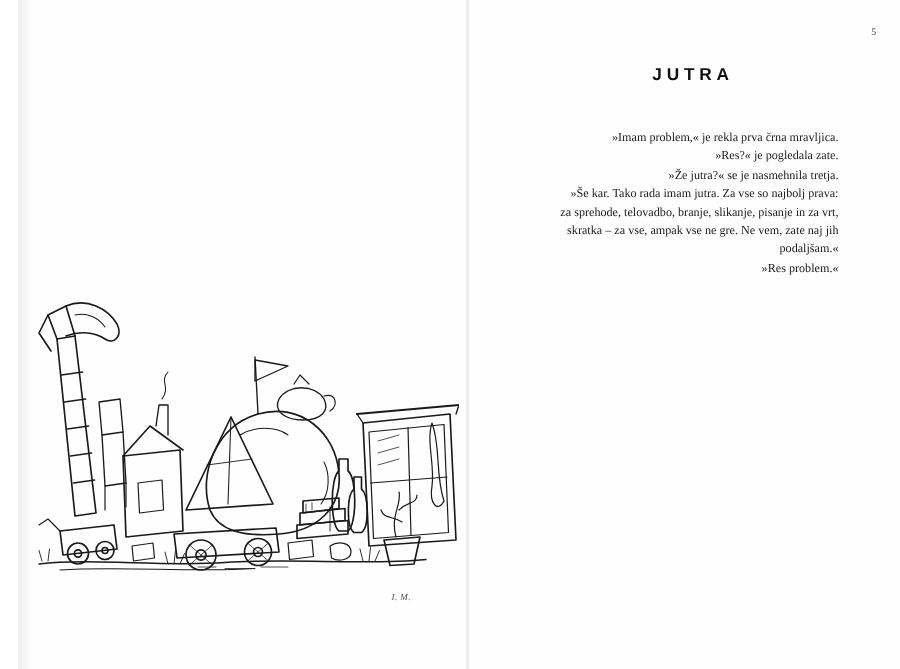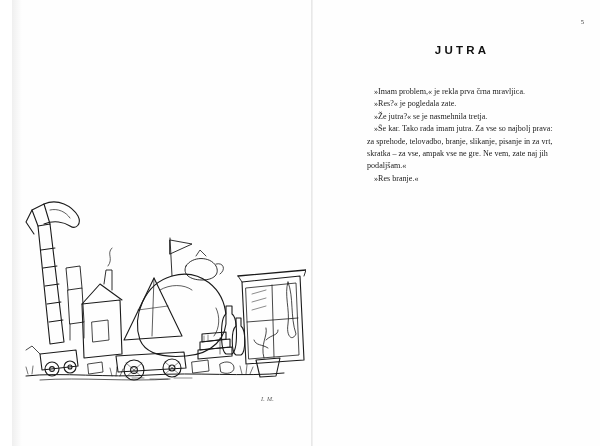--- a/index.html
+++ b/index.html
@@ -105,20 +105,21 @@
     left: 55px;
     width: 192px;
     font-size: 8.1px;
     line-height: 12.4px;
     color: #1b1b1b;
     text-align: left;
   }
   .body-text p {
     margin: 0;
     text-indent: 0;
+    text-align: right;
   }
   .body-text p.indent {
     text-indent: 7px;
   }
 </style>
 </head>
 <body>
 
 <div class="book-spread">
 
@@ -217,20 +218,20 @@
   </div>
 
   <div class="page page-right">
     <div class="folio">5</div>
     <div class="chapter-title">JUTRA</div>
     <div class="body-text">
       <p class="indent">»Imam problem,« je rekla prva črna mravljica.</p>
       <p class="indent">»Res?« je pogledala zate.</p>
       <p class="indent">»Že jutra?« se je nasmehnila tretja.</p>
       <p class="indent">»Še kar. Tako rada imam jutra. Za vse so najbolj prava: za sprehode, telovadbo, branje, slikanje, pisanje in za vrt, skratka – za vse, ampak vse ne gre. Ne vem, zate naj jih podaljšam.«</p>
-      <p class="indent">»Res branje.«</p>
+      <p class="indent">»Res problem.«</p>
     </div>
   </div>
 
   <div class="gutter"></div>
   <div class="page-shadow-left"></div>
   <div class="page-shadow-right"></div>
 </div>
 
 </body></html>

